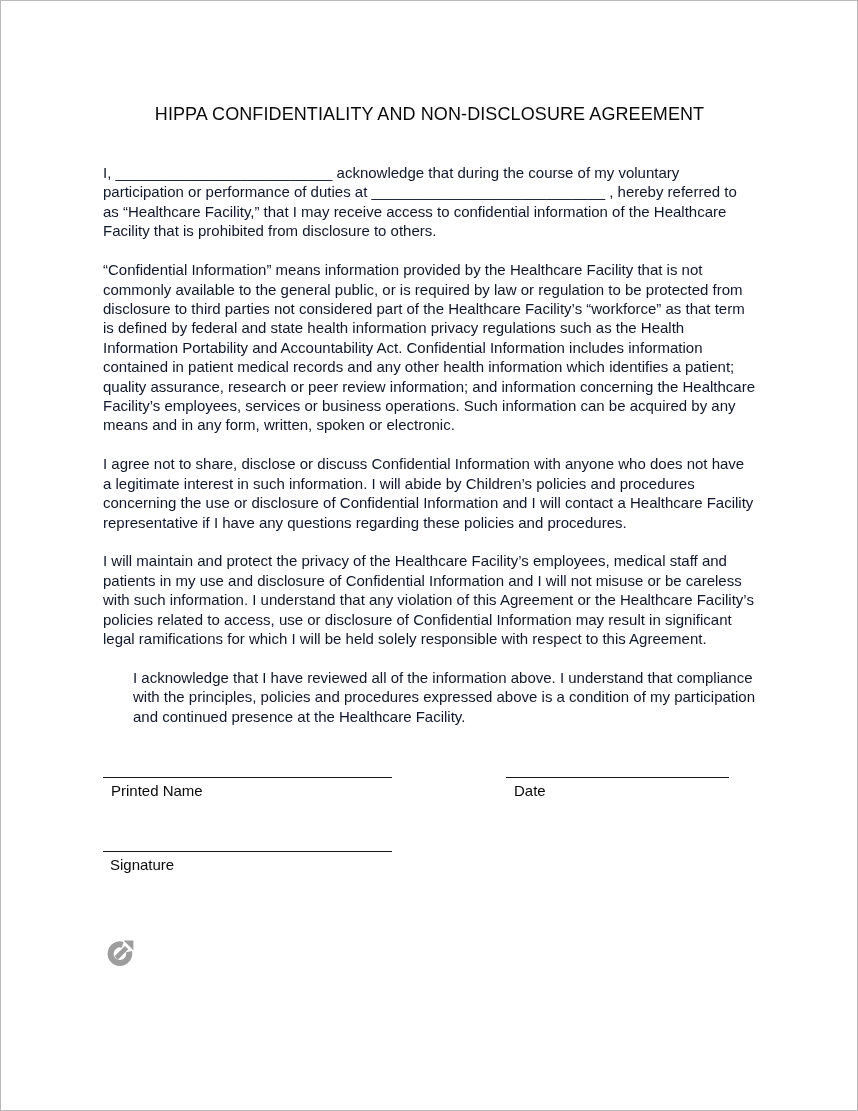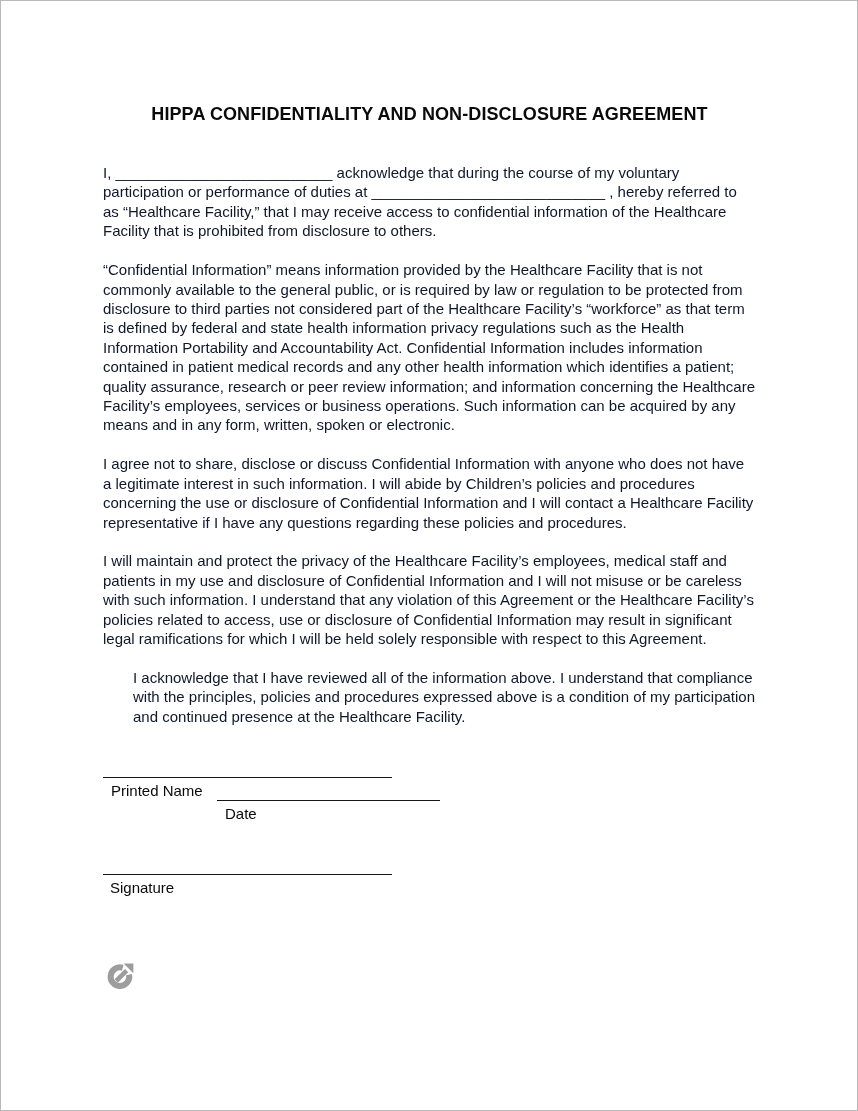--- a/index.html
+++ b/index.html
@@ -21,37 +21,37 @@
     width: 100%;
     height: 100%;
     padding: 0 101px 0 102px;
   }
 
   h1.doc-title {
     margin: 0;
     padding-top: 102px;
     font-size: 18px;
     line-height: 23px;
-    font-weight: bold;
+    font-weight: normal;
     text-align: center;
     color: #0a0a0a;
     letter-spacing: 0.1px;
   }
   h1.doc-title .title-line { display: block; white-space: nowrap; }
 
   .body-text { margin-top: 37px; }
   .body-text p {
     margin: 0 0 19.5px 0;
     font-size: 15px;
     line-height: 19.4px;
     color: #0f172a;
   }
   .body-text p:last-child { margin-bottom: 0; margin-left: 30px; }
 
-  .sig-row { display: flex; margin-top: 51px; flex-direction: column; }
+  .sig-row { display: flex; margin-top: 51px; }
   .sig-block-name { width: 289px; }
   .sig-block-date { width: 223px; margin-left: 114px; }
   .sig-line { height: 0; border-top: 1.5px solid #161616; }
   .sig-label {
     padding: 3px 0 0 8px;
     font-size: 15px;
     line-height: 19px;
     color: #0a0a0a;
   }
   .sig-label.bold { font-weight: normal; padding-left: 7px; }

